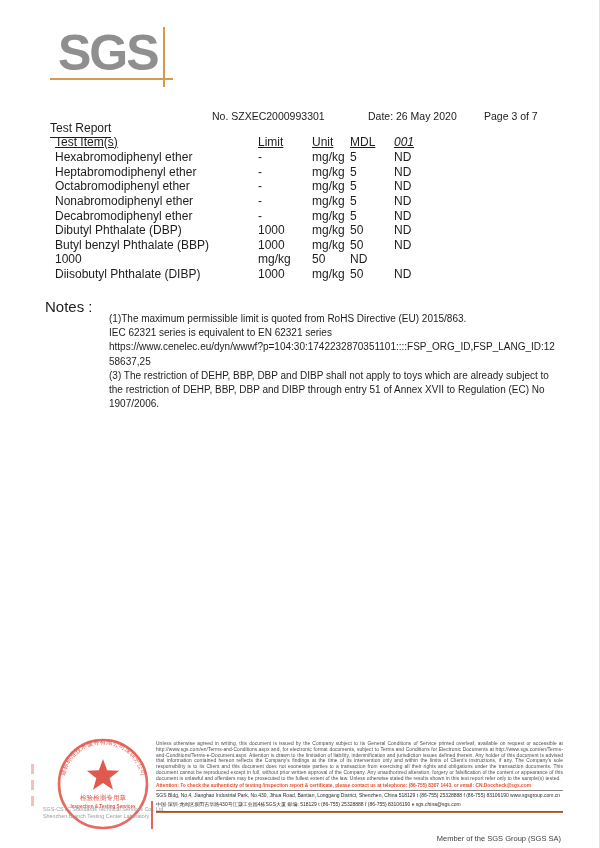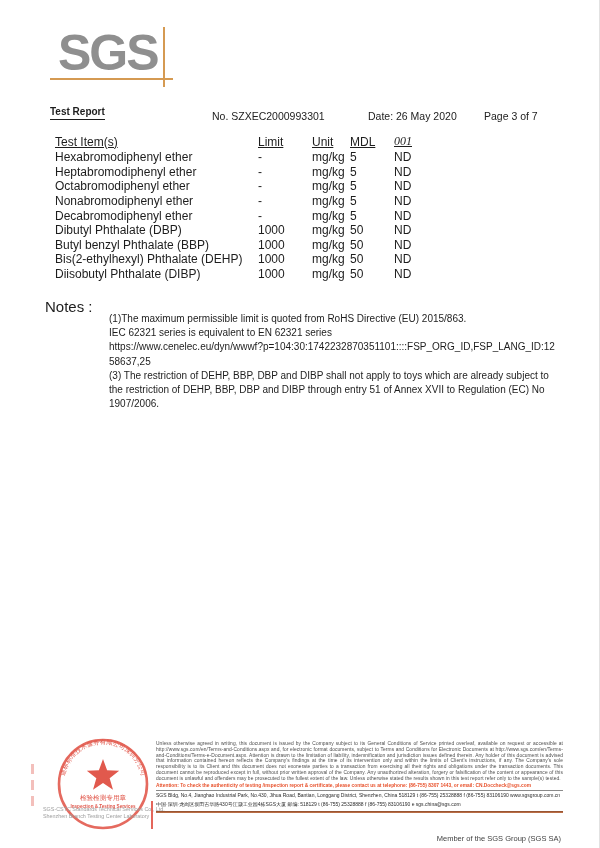--- a/index.html
+++ b/index.html
@@ -19,37 +19,37 @@
   .logo-text {
     position: absolute; left: 8px; top: 0;
     font-size: 50px; font-weight: bold; letter-spacing: -2px;
     color: #8f8f8f; font-family: "Liberation Sans", sans-serif;
   }
   .logo-hline { position: absolute; left: 0; top: 54px; width: 123px; height: 2px; background: #d59a52; }
   .logo-vline { position: absolute; left: 113px; top: 3px; width: 2px; height: 60px; background: #d59a52; }
 
   
   .report-title {
-    position: absolute; left: 50px; top: 106px;
-    font-size: 10px; font-weight: bold;
+    position: absolute; left: 50px; top: 121px;
+    font-size: 12px; font-weight: normal;
     border-bottom: 1.6px solid #1d1d1d; padding-bottom: 2px;
   }
   .hdr-meta { position: absolute; top: 110px; font-size: 10.5px; color: #222; text-align: right; }
   .hdr-no   { left: 212px; }
   .hdr-date { left: 368px; }
   .hdr-page { left: 484px; }
 
   
   .tbl { position: absolute; left: 55px; top: 133px; width: 395px; font-size: 12px; }
   .trow { display: grid; grid-template-columns: 203px 54px 38px 44px 56px; height: 14.6px; align-items: center; }
   .trow.thead { height: 17px; }
   .c-item  { text-align: left; }
   .c-limit, .c-unit, .c-mdl, .c-sample { text-align: left; }
   .thead span { text-decoration: underline; }
-  .thead .c-sample { font-style: italic; font-family: Liberation Serif, serif; }
+  .thead .c-sample { font-style: italic; }
 
   
   .notes-label { position: absolute; left: 45px; top: 298px; font-size: 15px; }
   .notes-body  { position: absolute; left: 88px; top: 312px; width: 470px; font-size: 10px; line-height: 14.2px; }
   .note-line { word-wrap: break-word; margin-left: 21px; }
   .note-line.break-all { word-break: break-all; }
 
   
   .stamp-svg { position: absolute; left: 42px; top: 736px; width: 122px; height: 100px; opacity: .92; }
   .company-lines { position: absolute; left: 43px; top: 806px; width: 130px; color: #9d9d9d; font-size: 5.4px; line-height: 7.4px; }
@@ -137,21 +137,20 @@
       <span class="c-sample">ND</span>
     </div>
     <div class="trow">
       <span class="c-item">Butyl benzyl Phthalate (BBP)</span>
       <span class="c-limit">1000</span>
       <span class="c-unit">mg/kg</span>
       <span class="c-mdl">50</span>
       <span class="c-sample">ND</span>
     </div>
     <div class="trow">
-      <span class="c-item">Bis(2-ethylhexyl) Phthalate (DEHP)</span>
       <span class="c-limit">1000</span>
       <span class="c-unit">mg/kg</span>
       <span class="c-mdl">50</span>
       <span class="c-sample">ND</span>
     </div>
     <div class="trow">
       <span class="c-item">Diisobutyl Phthalate (DIBP)</span>
       <span class="c-limit">1000</span>
       <span class="c-unit">mg/kg</span>
       <span class="c-mdl">50</span>

